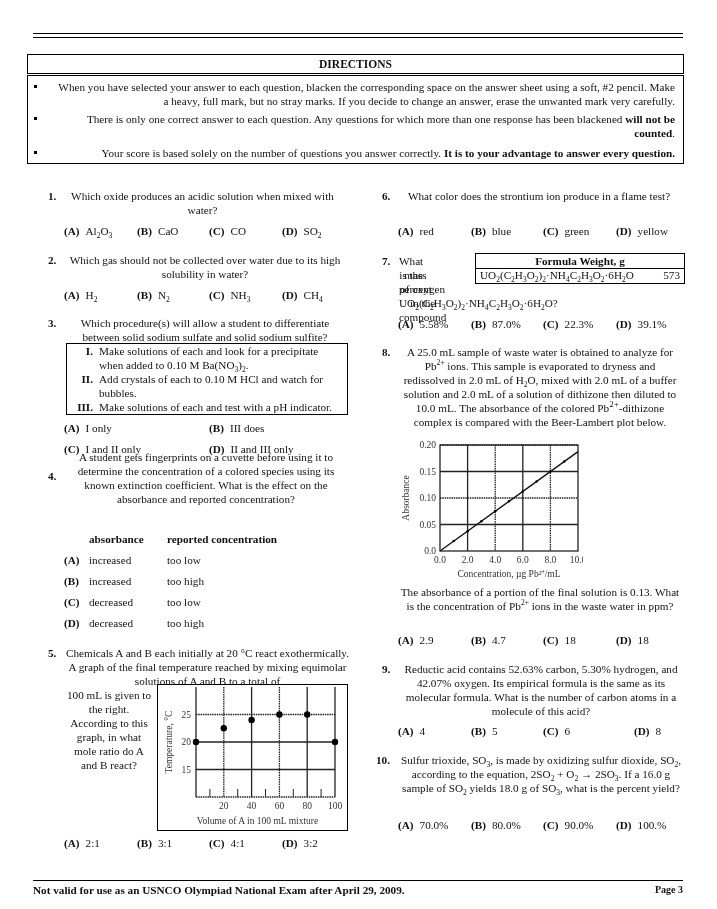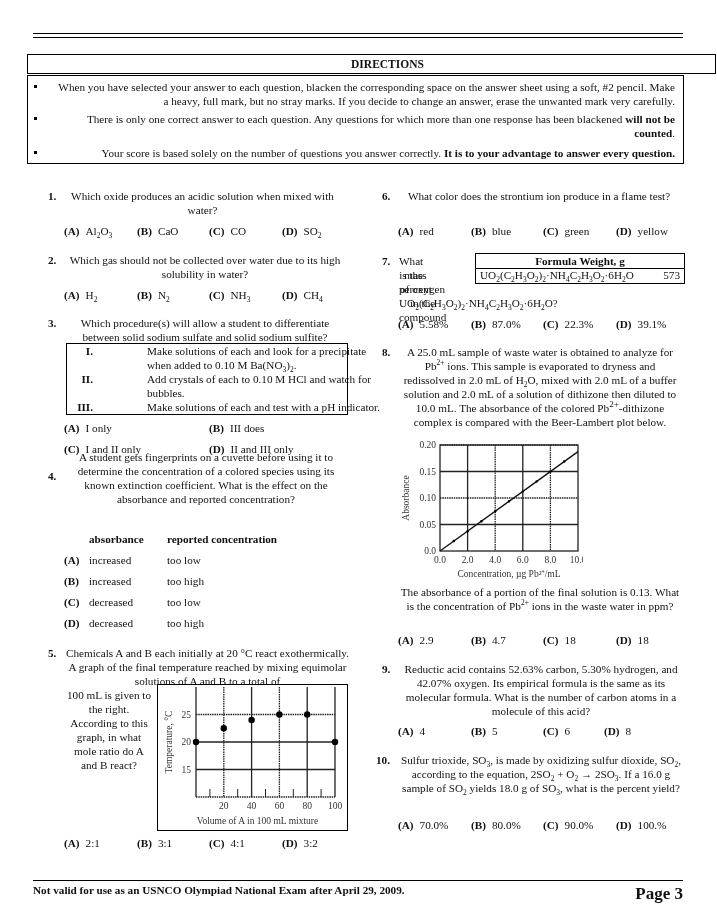--- a/index.html
+++ b/index.html
@@ -2,43 +2,43 @@
 <html><head>
 <meta charset="utf-8">
 <style>
   html, body { margin: 0; padding: 0; background: #ffffff; }
   body { width: 717px; height: 909px; position: relative; overflow: hidden;
          font-family: "Liberation Serif", serif; color: #111; font-size: 11.2px; }
   .abs { position: absolute; }
   .rule-double { position: absolute; left: 33px; width: 650px; top: 33px; height: 1px;
                  border-top: 1.5px solid #000; border-bottom: 1.5px solid #000; padding-bottom: 2px; }
   .dir-title { position: absolute; left: 27px; top: 54px; width: 655px; height: 18px;
-               border: 1.5px solid #000; text-align: center; font-weight: bold; font-size: 11.5px; line-height: 18px; padding-left: 32px; }
+               border: 1.5px solid #000; text-align: center; font-weight: bold; font-size: 11.5px; line-height: 18px; }
   .dir-box { position: absolute; left: 27px; top: 75px; width: 655px; height: 87px;
              border-left: 1.5px solid #000; border-right: 1.5px solid #000; border-bottom: 1.5px solid #000; border-top: 1px solid #000; }
   .dir-item { position: absolute; left: 0; width: 655px; font-size: 11.2px; line-height: 14px; }
   .dir-item .bullet { position: absolute; left: 6px; top: 5px; width: 3px; height: 3px; background: #000; }
   .dir-item .txt { position: absolute; left: 27px; width: 620px; text-align: right; }
   .q { position: absolute; line-height: 14px; font-size: 11.2px; }
   .qnum { position: absolute; font-weight: bold; }
   .qtext { position: absolute; text-align: center; }
   .opt { position: absolute; white-space: nowrap; }
   .opt b { font-weight: bold; margin-right: 6px; }
   sub, sup { font-size: 7.5px; line-height: 0; }
   .roman-box { position: absolute; left: 66px; top: 343px; width: 280px; height: 70px; border: 1.2px solid #000; }
   .roman { position: absolute; line-height: 14px; }
   .roman .rn { position: absolute; font-weight: bold; text-align: right; width: 26px; }
-  .roman .rt { position: absolute; left: 32px; width: 245px; margin-left: 48px; }
+  .roman .rt { position: absolute; left: 32px; width: 245px; }
   .fw-table { position: absolute; left: 475px; top: 253px; width: 208px; height: 29px; border: 1.2px solid #000; }
   .fw-head { position: absolute; left: 0; top: 0; width: 208px; height: 14px; text-align: center; font-weight: bold; line-height: 14px; border-bottom: 1px solid #000; }
   .fw-row { position: absolute; left: 4px; top: 15px; width: 200px; line-height: 13px; white-space: nowrap; }
   .fw-row .w { position: absolute; right: 0; }
   .footer-rule { position: absolute; left: 33px; top: 880px; width: 650px; height: 0; border-top: 1.5px solid #000; }
   .footer-left { position: absolute; left: 33px; top: 884px; font-weight: bold; font-size: 11.2px; }
-  .footer-right { position: absolute; right: 34px; top: 884px; font-weight: bold; font-size: 17px; }
+  .footer-right { position: absolute; right: 34px; top: 884px; font-weight: bold; font-size: 10px; }
   .chart-frame { position: absolute; border: 1.2px solid #000; }
   svg text { font-family: "Liberation Serif", serif; }
   .axis-lbl { font-size: 9.5px; fill: #333; }
 </style>
 </head>
 <body>
 
 <div class="rule-double"></div>
 
 <div class="dir-title">DIRECTIONS</div>
@@ -247,21 +247,21 @@
 </div>
 
 <div class="q">
   <span class="qnum abs" style="left:382px;top:662px">9.</span>
   <span class="qtext" style="left:399px;top:662px;width:284px">Reductic acid contains 52.63% carbon, 5.30% hydrogen, and 42.07% oxygen. Its empirical formula is the same as its molecular formula. What is the number of carbon atoms in a molecule of this acid?</span>
 </div>
 <div>
   <span class="opt" style="left:398px;top:725px"><b>(A)</b><span>4</span></span>
   <span class="opt" style="left:471px;top:725px"><b>(B)</b><span>5</span></span>
   <span class="opt" style="left:543px;top:725px"><b>(C)</b><span>6</span></span>
-  <span class="opt" style="left:604px;top:725px"><b>(D)</b><span>8</span></span>
+  <span class="opt" style="left:634px;top:725px"><b>(D)</b><span>8</span></span>
 </div>
 
 <div class="q">
   <span class="qnum abs" style="left:376px;top:753px">10.</span>
   <span class="qtext" style="left:399px;top:753px;width:284px">Sulfur trioxide, SO<sub>3</sub>, is made by oxidizing sulfur dioxide, SO<sub>2</sub>, according to the equation, 2SO<sub>2</sub> + O<sub>2</sub> → 2SO<sub>3</sub>. If a 16.0 g sample of SO<sub>2</sub> yields 18.0 g of SO<sub>3</sub>, what is the percent yield?</span>
 </div>
 <div>
   <span class="opt" style="left:398px;top:819px"><b>(A)</b><span>70.0%</span></span>
   <span class="opt" style="left:471px;top:819px"><b>(B)</b><span>80.0%</span></span>
   <span class="opt" style="left:543px;top:819px"><b>(C)</b><span>90.0%</span></span>

